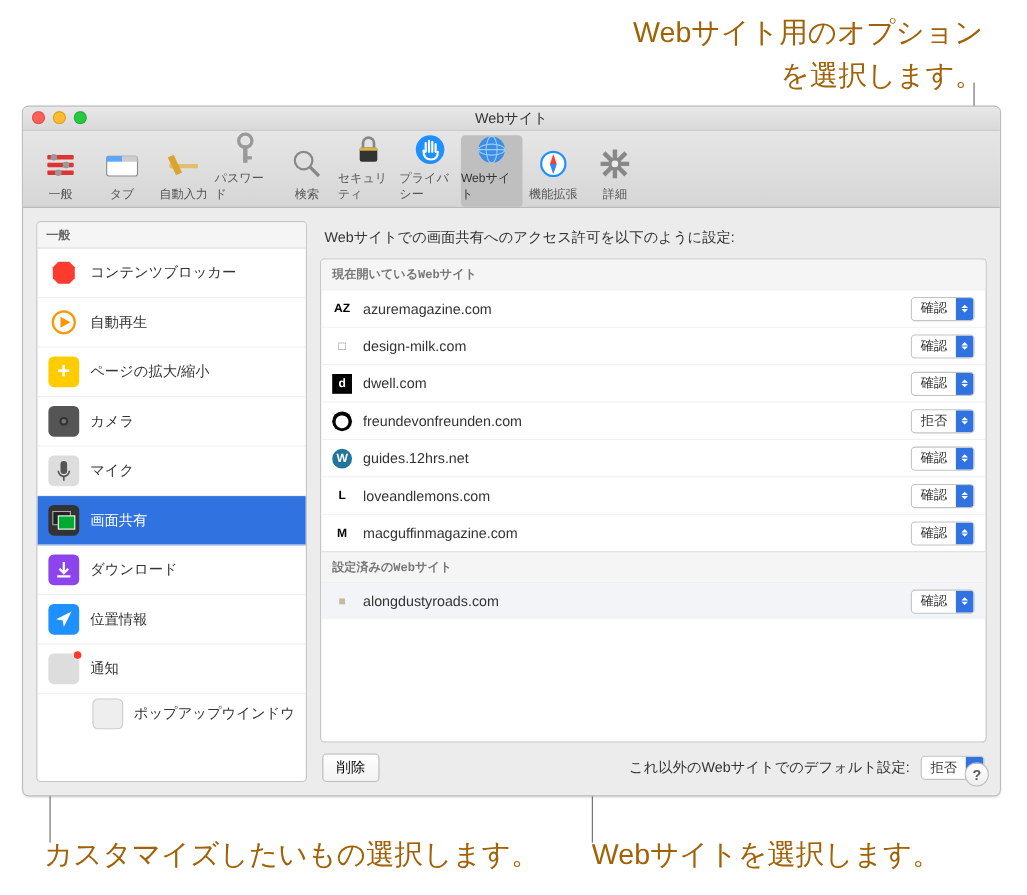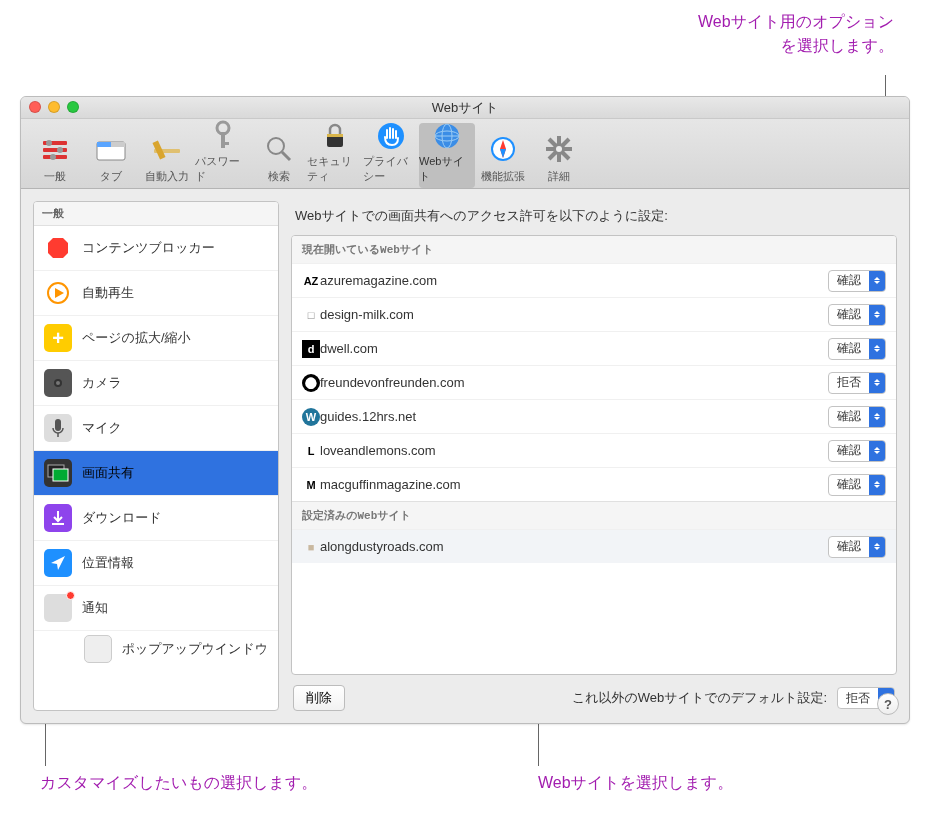--- a/index.html
+++ b/index.html
@@ -7,22 +7,22 @@
   font-family: -apple-system, "Helvetica Neue", Arial, sans-serif;
   font-size: 13px;
   background: #fff;
   color: #333;
   width: 934px;
   height: 814px;
   position: relative;
 }
 .annotation {
   position: absolute;
-  font-size: 16px;
-  color: #a21caf;
+  font-size: 26px;
+  color: #a16207;
   text-align: right;
 }
 .annotation.top { top: 10px; right: 40px; line-height: 1.5; }
 .annotation.bottom-left { bottom: 20px; left: 40px; text-align: left; }
 .annotation.bottom-right { bottom: 20px; left: 538px; text-align: left; }
 .callout-line {
   position: absolute;
   background: #666;
 }
 .window {
@@ -101,21 +101,21 @@
 .sidebar-item {
   display: flex;
   align-items: center;
   height: 45px;
   padding: 0 10px;
   gap: 10px;
   border-bottom: 1px solid #f0f0f0;
   cursor: pointer;
 }
 .sidebar-item:last-child { border-bottom: none; justify-content: flex-end; }
-.sidebar-item.selected { background: #2f72e0; color: #000000; }
+.sidebar-item.selected { background: #2f72e0; color: #ffffff; }
 .sidebar-icon {
   width: 28px; height: 28px; border-radius: 5px;
   display: flex; align-items: center; justify-content: center;
   flex-shrink: 0;
   position: relative;
 }
 .sidebar-label { font-size: 13px; }
 .content {
   flex: 1;
   display: flex;
@@ -137,20 +137,21 @@
   color: #777;
   padding: 6px 10px;
   background: #f5f5f5;
   font-family: Liberation Mono, monospace;
 }
 .site-row {
   display: flex;
   align-items: center;
   height: 34px;
   padding: 0 10px;
+  gap: 10px;
   border-top: 1px solid #f0f0f0;
 }
 .site-row.alt { background: #f2f4f7; }
 .site-icon {
   width: 18px; height: 18px; flex-shrink: 0;
   display: flex; align-items: center; justify-content: center;
   font-size: 11px; font-weight: bold;
 }
 .site-name { flex: 1; font-size: 13px; color: #333; }
 .dropdown {

